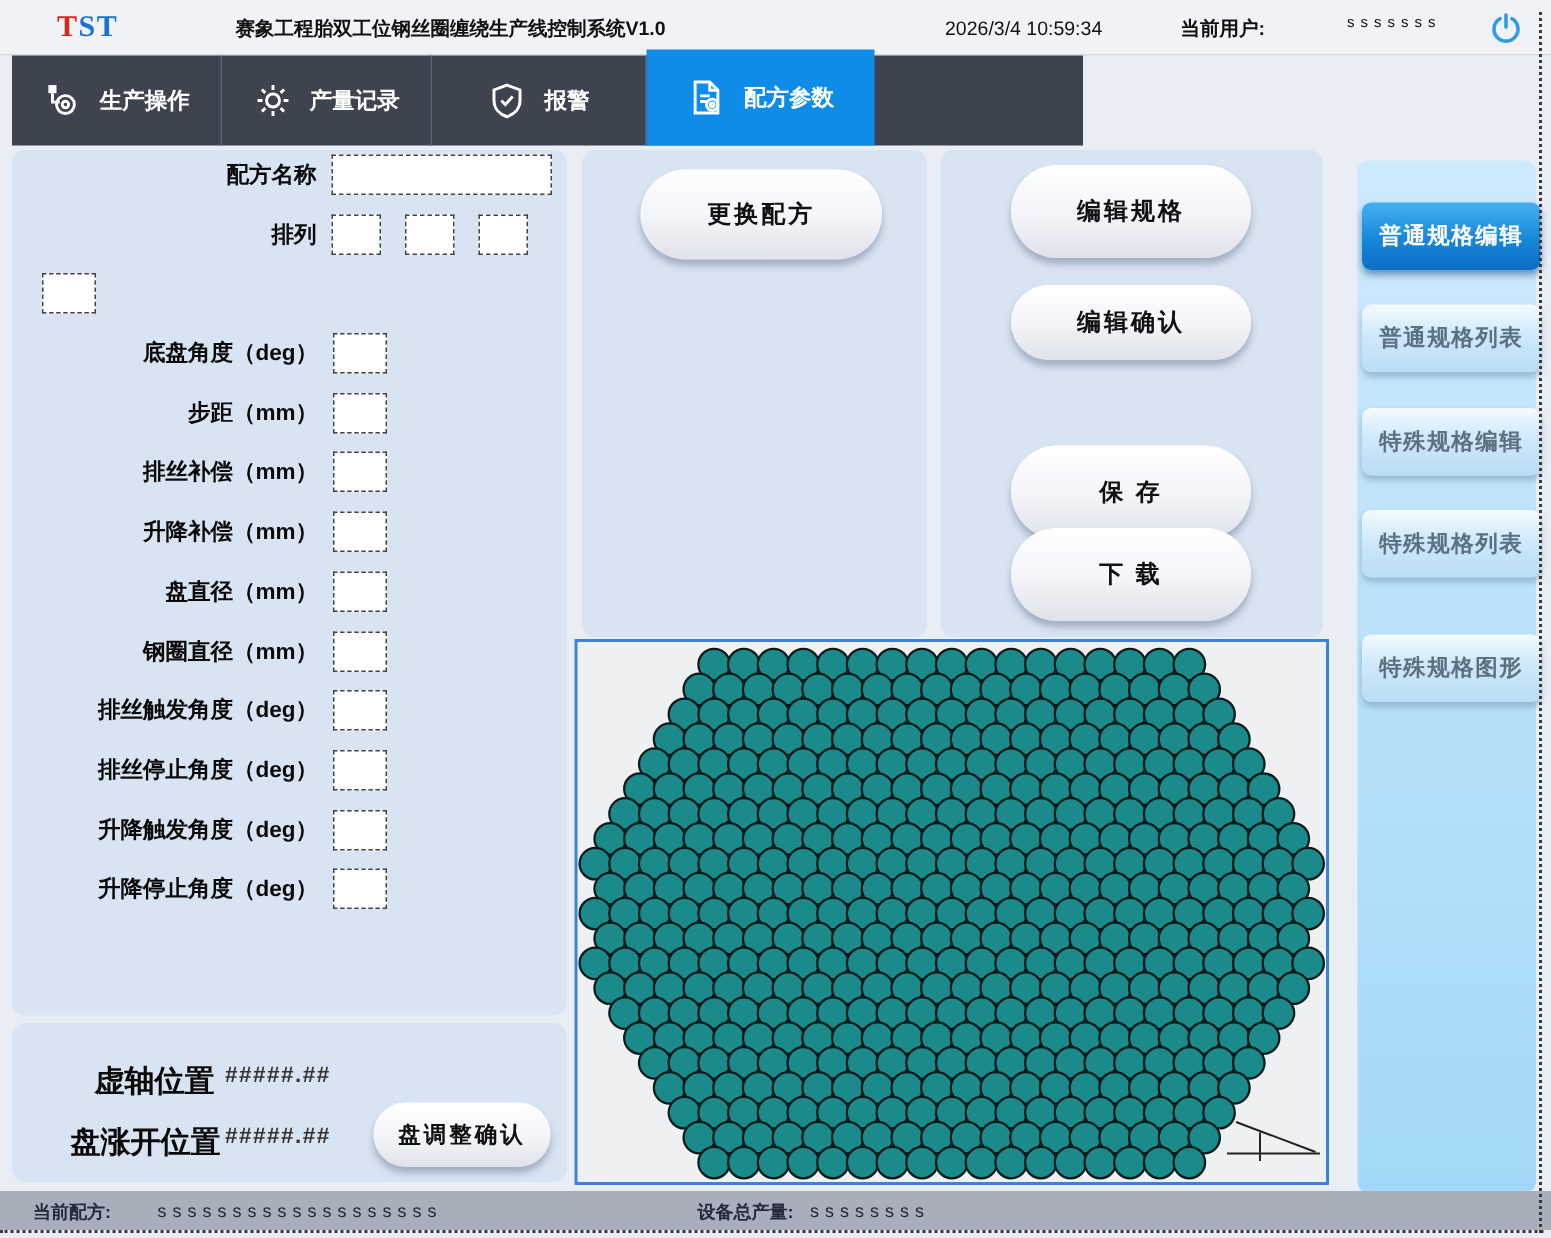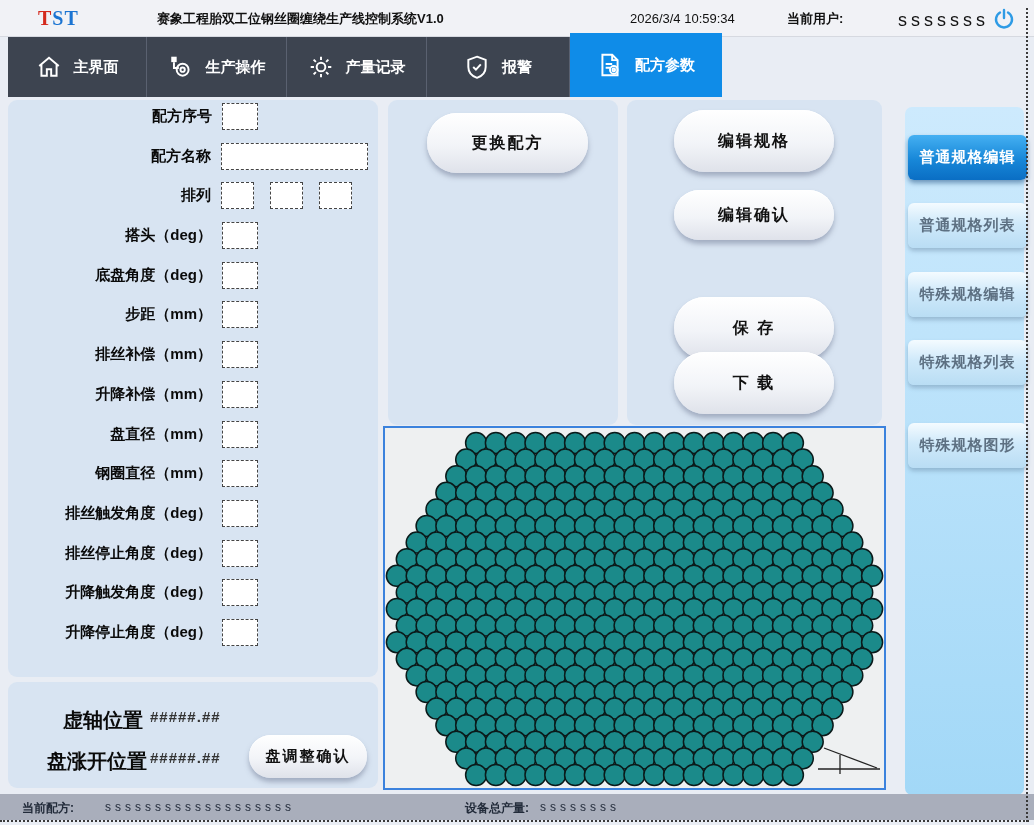--- a/index.html
+++ b/index.html
@@ -9,21 +9,21 @@
   
   .header { position:absolute; left:0; top:0; width:1034px; height:37px;
             background:#f1f2f6; border-bottom:1px solid #d6d9e0; }
   .logo { position:absolute; left:38px; top:7px; font-size:20px; font-weight:bold;
           color:#1b74d2; letter-spacing:1px;
           font-family:"Liberation Serif", serif; }
   .logo .logo-red { color:#d42a1e; }
   .app-title { position:absolute; left:157px; top:10px; font-size:13px; font-weight:bold; color:#111; }
   .datetime { position:absolute; left:630px; top:11px; font-size:13px; color:#111; }
   .user-label { position:absolute; left:787px; top:10px; font-size:13px; font-weight:bold; color:#111; }
-  .user-value { position:absolute; left:898px; top:10px; font-size:18px; color:#111; letter-spacing:4px; }
+  .user-value { position:absolute; left:898px; top:10px; font-size:10px; color:#111; letter-spacing:4px; }
   .power-btn { position:absolute; left:993px; top:8px; width:22px; height:22px; cursor:pointer; }
 
   
   .nav { position:absolute; left:8px; top:37px; width:714px; height:60px; background:#3d4450; display:flex; }
   .nav-tab { position:relative; height:60px; display:flex; align-items:center; justify-content:center;
              gap:12px; color:#fff; font-size:15px; font-weight:bold; border-right:1px solid #5a6170; }
   .nav-tab .nicon { width:26px; height:26px; }
   .nav-tab.active { background:#0f8ce8; border-right:none; margin-top:-4px; height:64px; }
 
   
@@ -90,26 +90,20 @@
   <div class="user-value">sssssss</div>
   <div class="power-btn">
     <svg width="22" height="22" viewBox="0 0 22 22">
       <path d="M7 4.5 A8 8 0 1 0 15 4.5" fill="none" stroke="#2e9be5" stroke-width="2.4" stroke-linecap="round"></path>
       <line x1="11" y1="2" x2="11" y2="10" stroke="#2e9be5" stroke-width="2.4" stroke-linecap="round"></line>
     </svg>
   </div>
 </div>
 
 <div class="nav">
-  <div class="nav-tab" style="width:139px">
-    <svg class="nicon" viewBox="0 0 24 24" fill="none" stroke="#fff" stroke-width="1.8">
-      <path d="M3 11 L12 3.5 L21 11 M5 10 V20 H10 V14 H14 V20 H19 V10"></path>
-    </svg>
-    <span>主界面</span>
-  </div>
   <div class="nav-tab" style="width:140px">
     <svg class="nicon" viewBox="0 0 24 24" fill="none" stroke="#fff" stroke-width="1.8">
       <rect x="3" y="2.5" width="5" height="5" fill="#fff" stroke="none"></rect>
       <path d="M5.5 7.5 V13 H10"></path>
       <circle cx="13.5" cy="14.5" r="5.5"></circle>
       <circle cx="13.5" cy="14.5" r="2"></circle>
     </svg>
     <span>生产操作</span>
   </div>
   <div class="nav-tab" style="width:140px">
@@ -139,38 +133,32 @@
 </div>
 
 <div class="panel" id="left-panel"></div>
 <div class="panel" id="left-bottom-panel"></div>
 <div class="panel" id="mid-panel"></div>
 <div class="panel" id="action-panel"></div>
 <div class="panel" id="sidebar-panel"></div>
 
 <div class="form">
   <div class="form-row">
-    <div class="form-label">配方序号</div>
-      <div class="gap"></div>
-    <input class="in in-small" style="">
-  </div>
-  <div class="form-row">
     <div class="form-label">配方名称</div>
       <div class="gap"></div>
     <input class="in in-long" style="">
   </div>
   <div class="form-row">
     <div class="form-label">排列</div>
       <div class="gap"></div>
     <input class="in in-tri" style="">
     <input class="in in-tri" style="">
     <input class="in in-tri" style="">
   </div>
   <div class="form-row">
-    <div class="form-label">搭头（deg）</div>
       <div class="gap"></div>
     <input class="in in-small" style="">
   </div>
   <div class="form-row">
     <div class="form-label">底盘角度（deg）</div>
       <div class="gap"></div>
     <input class="in in-small" style="">
   </div>
   <div class="form-row">
     <div class="form-label">步距（mm）</div>

